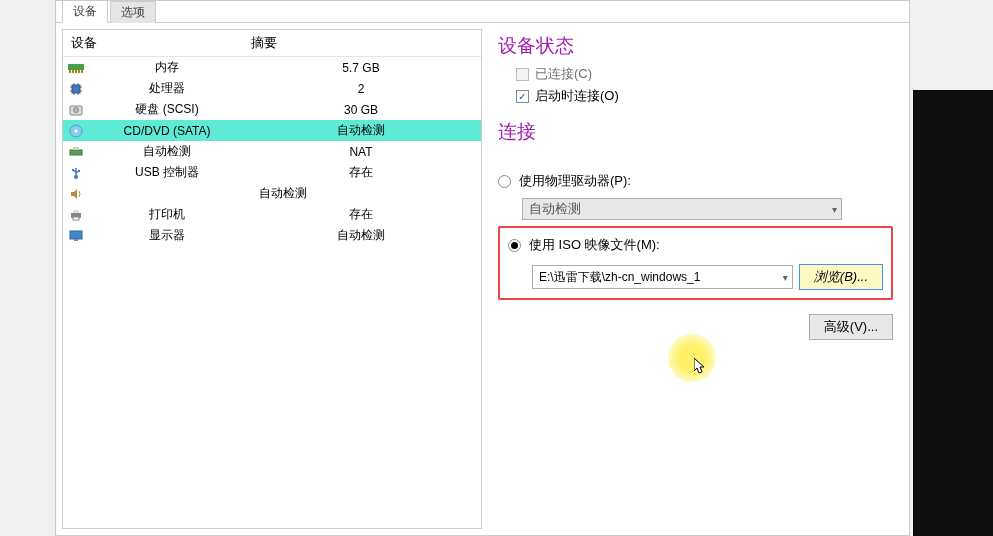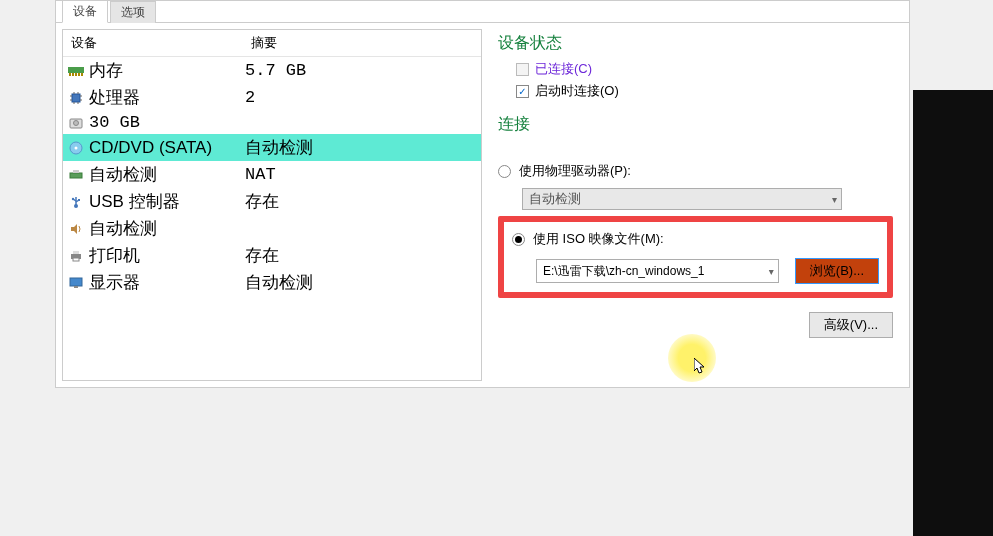--- a/index.html
+++ b/index.html
@@ -1,63 +1,63 @@
 <!DOCTYPE html>
 <html><head>
   <meta charset="utf-8">
   <style>
     * { box-sizing: border-box; margin: 0; padding: 0; }
     body { font-family: "Microsoft YaHei", "Segoe UI", sans-serif; font-size: 13px; background: #f0f0f0; width: 993px; height: 536px; overflow: hidden; position: relative; }
     
-    .window { position: absolute; left: 55px; top: 0; width: 855px; height: 388px; background: #fff; border: 1px solid #ccc; }
+    .window { position: absolute; left: 55px; top: 0; width: 855px; height: 536px; background: #fff; border: 1px solid #ccc; }
     .dark-right { position: absolute; right: 0; top: 90px; width: 80px; height: 446px; background: #0e0e0e; }
     
     .tabs { height: 22px; border-bottom: 1px solid #ccc; display: flex; align-items: flex-end; padding-left: 6px; font-size: 12px; }
     .tab { padding: 2px 10px; border: 1px solid #ccc; border-bottom: none; background: #e5e5e5; margin-right: 2px; color: #444; position: relative; top: 1px; }
     .tab.active { background: #fff; border-bottom: 1px solid #fff; }
     
     .content { display: flex; height: calc(100% - 22px); }
     
     .left-panel { width: 420px; border: 1px solid #ccc; margin: 6px; margin-right: 0; background: #fff; overflow: hidden; }
     .dev-header { display: flex; border-bottom: 1px solid #e5e5e5; background: #fff; }
     .dev-header .col { padding: 4px 8px; font-size: 13px; }
     .dev-header .col1 { width: 180px; }
     
-    .dev-row { display: flex; align-items: center; padding: 2px 4px; font-size: 17px; }
+    .dev-row { display: flex; align-items: center; padding: 2px 4px; font-size: 12px; text-align: center; }
     .dev-row.selected { background: #5eead4; }
     .dev-row .dev-icon { width: 18px; height: 16px; margin-right: 4px; display: flex; justify-content: center; align-items: center; }
     .dev-row .dev-name { width: 156px; }
-    .dev-row .dev-summary { flex: 1; font-family: Liberation Mono, monospace; }
+    .dev-row .dev-summary { flex: 1; }
     
     .right-panel { flex: 1; padding: 10px 16px; }
     
     .fieldset { border: none; margin-bottom: 14px; position: relative; }
-    .fieldset .legend { font-size: 16px; margin-bottom: 6px; color: #15803d; }
+    .fieldset .legend { font-size: 19px; margin-bottom: 6px; color: #a21caf; }
     .fieldset-body { padding-left: 18px; }
     
     .check-row { display: flex; align-items: center; margin-bottom: 4px; }
     .checkbox { width: 13px; height: 13px; border: 1px solid #888; margin-right: 6px; display: flex; align-items: center; justify-content: center; font-size: 10px; color: #0066cc; background: #fff; }
     .checkbox.disabled { background: #f4f4f4; border-color: #bbb; }
-    .check-row.disabled { color: #6d28d9; }
+    .check-row.disabled { color: #737373; }
     
     .radio-row { display: flex; align-items: center; margin-bottom: 8px; }
     .radio { width: 13px; height: 13px; border: 1px solid #888; border-radius: 50%; margin-right: 8px; display: flex; align-items: center; justify-content: center; background: #fff; }
     .radio .dot { width: 7px; height: 7px; border-radius: 50%; background: #000; }
     
     .combo { display: flex; align-items: center; border: 1px solid #adadad; background: #e8e8e8; height: 22px; padding: 0 6px; width: 320px; margin-left: 24px; margin-bottom: 6px; font-size: 13px; color: #555; position: relative; }
     .combo .arrow { position: absolute; right: 4px; font-size: 10px; color: #666; }
     
-    .highlight-box { border: 6px solid #ef4444; padding: 8px; border-radius: 2px; }
-    
-    .iso-row { display: flex; align-items: center; gap: 16px; margin-left: 24px; }
+    .highlight-box { border: 2px solid #ef4444; padding: 8px; border-radius: 2px; }
+    
+    .iso-row { display: flex; align-items: center; gap: 6px; margin-left: 24px; }
     .iso-combo { flex: 1; border: 1px solid #adadad; background: #fff; height: 24px; padding: 0 6px; font-size: 12px; display: flex; align-items: center; position: relative; overflow: hidden; white-space: nowrap; }
     .iso-combo .arrow { position: absolute; right: 4px; font-size: 10px; color: #666; }
     
     .btn { border: 1px solid #adadad; background: #e8e8e8; padding: 3px 14px; font-size: 13px; cursor: pointer; }
-    .btn.highlighted { border: 1px solid #3399ff; background: #c2410c; }
+    .btn.highlighted { border: 1px solid #3399ff; background: #fef9c3; font-style: italic; }
     
     .adv-btn-row { display: flex; justify-content: flex-end; margin-top: 6px; }
     
     .cursor-highlight { position: absolute; width: 48px; height: 48px; border-radius: 50%; background: radial-gradient(circle,#fff26a 0%,#fff26a 40%,rgba(255,242,106,0.4) 70%,rgba(255,242,106,0) 100%); left: 668px; top: 334px; pointer-events: none; }
     .cursor { position: absolute; left: 694px; top: 358px; width: 14px; height: 18px; pointer-events: none; }
   </style>
 </head>
 <body>
 
 <div class="dark-right"></div>
@@ -109,20 +109,21 @@
         <span class="dev-summary">2</span>
       </div>
 
       <div class="dev-row">
         <span class="dev-icon">
             <svg width="14" height="14" viewBox="0 0 14 14">
               <rect x="1" y="3" width="12" height="9" rx="1" fill="#ddd" stroke="#888"></rect>
               <circle cx="7" cy="7" r="2.5" fill="#bbb" stroke="#888"></circle>
             </svg>
           </span>
+        <span class="dev-name">硬盘 (SCSI)</span>
         <span class="dev-summary">30 GB</span>
       </div>
 
       <div class="dev-row selected">
         <span class="dev-icon">
             <svg width="14" height="14" viewBox="0 0 14 14">
               <circle cx="7" cy="7" r="6" fill="#88ccee" stroke="#5599cc"></circle>
               <circle cx="7" cy="7" r="1.5" fill="#fff"></circle>
             </svg>
           </span>

